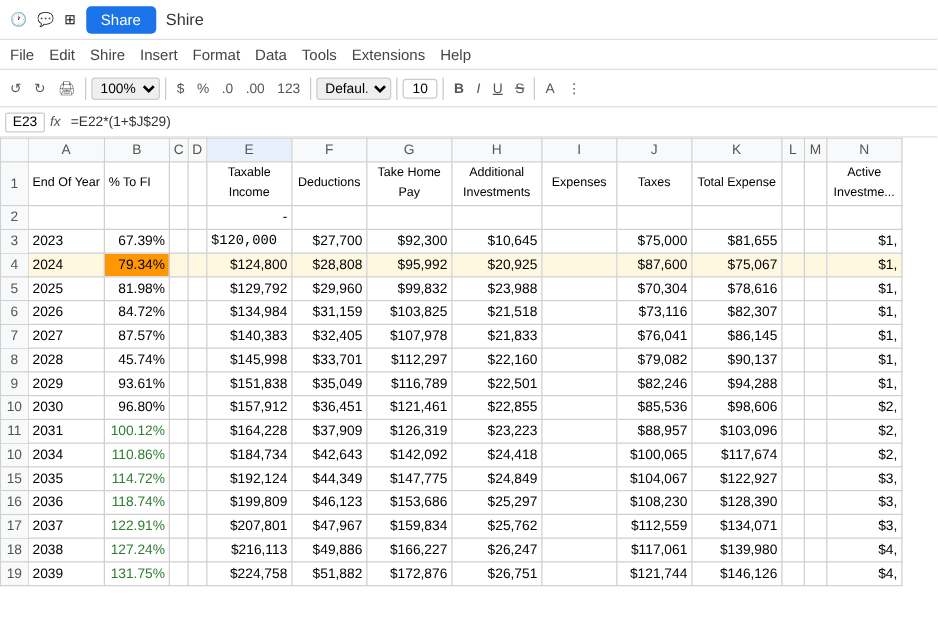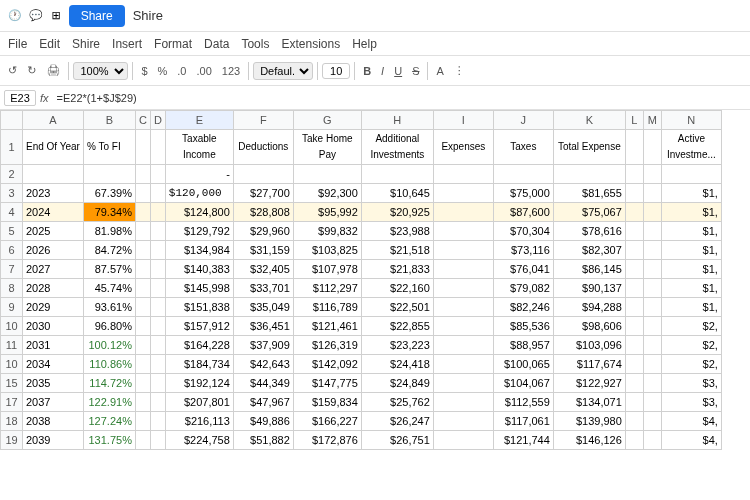--- a/index.html
+++ b/index.html
@@ -487,20 +487,37 @@
           <td>$147,775</td>
           <td>$24,849</td>
           <td></td>
           <td>$104,067</td>
           <td>$122,927</td>
           <td></td>
           <td></td>
           <td>$3,</td>
         </tr>
         <tr>
+          <td class="row-num">16</td>
+          <td class="text-col">2036</td>
+          <td style="text-align: right; color: rgb(46, 125, 50);">118.74%</td>
+          <td></td>
+          <td></td>
+          <td style="text-align: right;">$199,809</td>
+          <td>$46,123</td>
+          <td>$153,686</td>
+          <td>$25,297</td>
+          <td></td>
+          <td>$108,230</td>
+          <td>$128,390</td>
+          <td></td>
+          <td></td>
+          <td>$3,</td>
+        </tr>
+        <tr>
           <td class="row-num">17</td>
           <td class="text-col">2037</td>
           <td style="text-align: right; color: rgb(46, 125, 50);">122.91%</td>
           <td></td>
           <td></td>
           <td style="text-align: right;">$207,801</td>
           <td>$47,967</td>
           <td>$159,834</td>
           <td>$25,762</td>
           <td></td>

